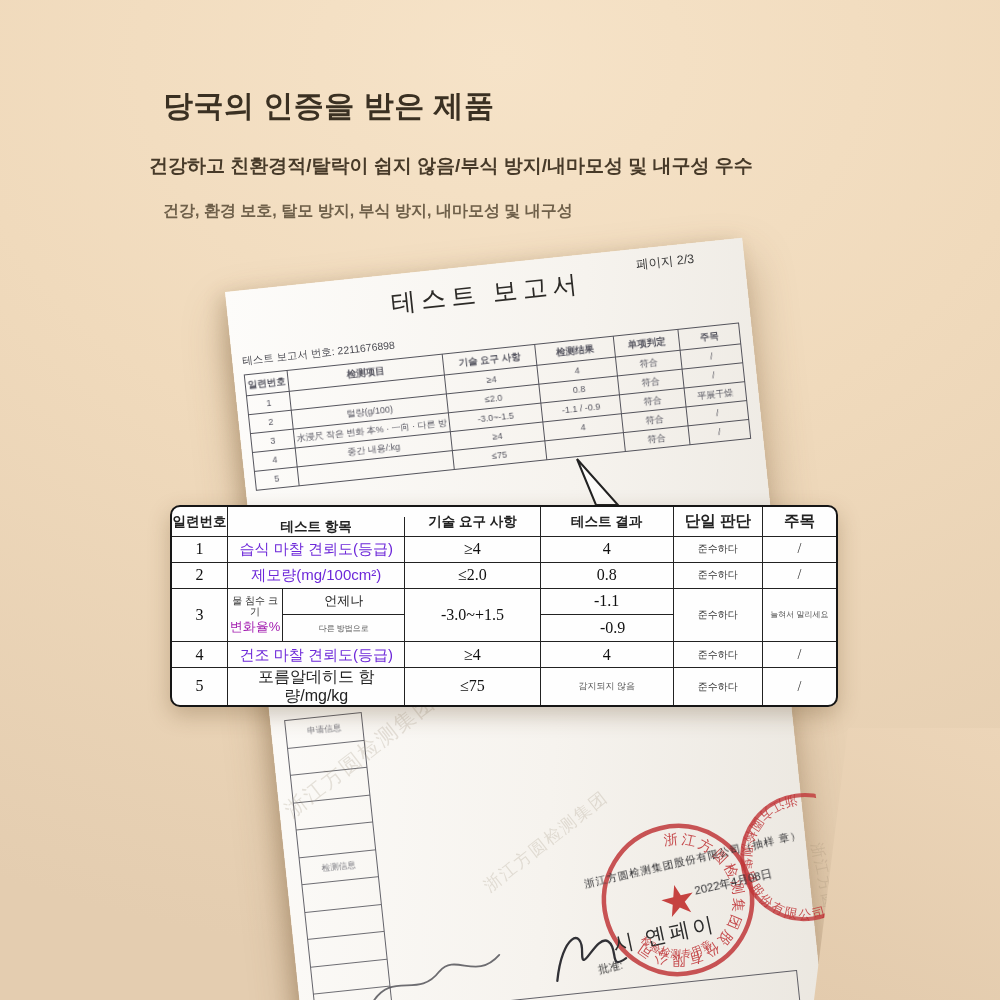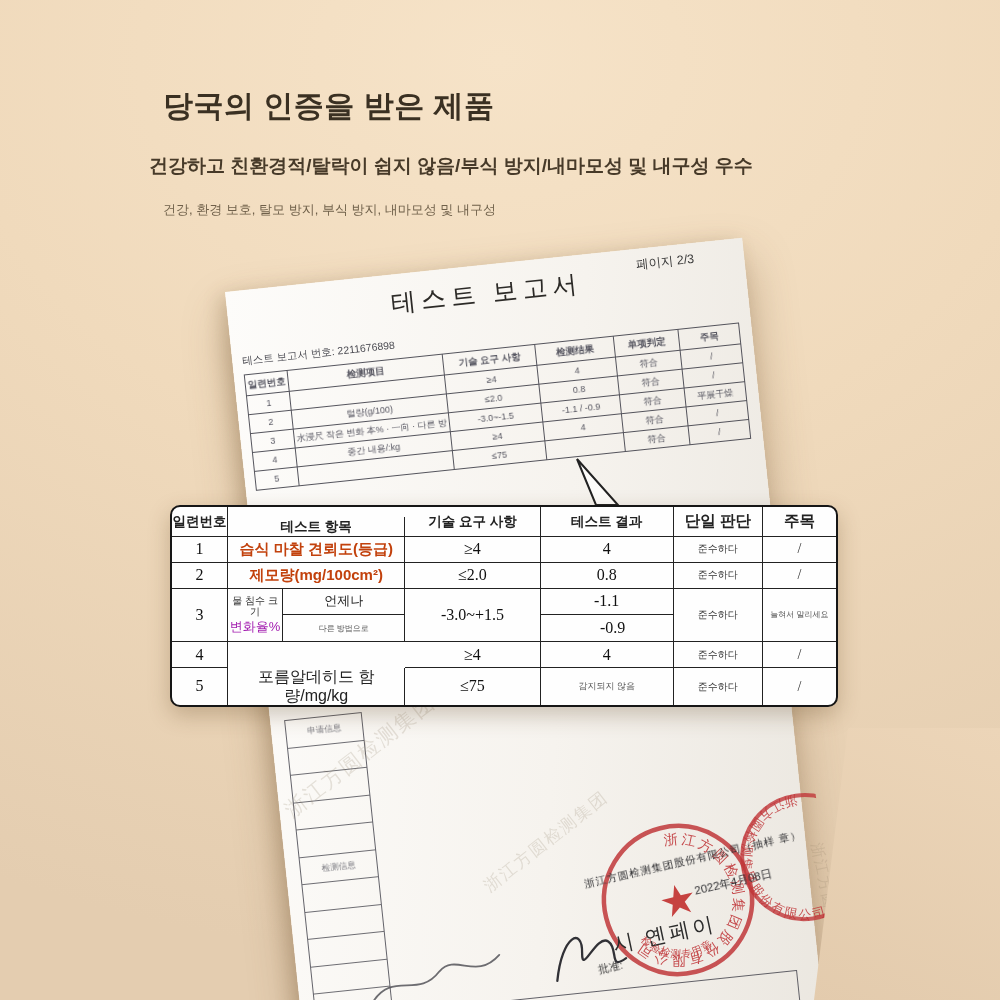--- a/index.html
+++ b/index.html
@@ -2,21 +2,21 @@
 <html><head>
 <meta charset="utf-8">
 <style>
   html,body{margin:0;padding:0;background:#d8c3a5;}
   .stage{position:relative;width:1000px;height:1000px;margin:0 auto;overflow:hidden;
     background:radial-gradient(120% 90% at 50% 6%, #f6e3c8 0%, #f0dabc 45%, #e4cdb0 100%);
     font-family:"Liberation Sans",sans-serif;}
   
   .hdr-title{position:absolute;left:163px;top:86px;font-size:30px;font-weight:700;color:#3a3022;letter-spacing:.5px;}
   .hdr-sub{position:absolute;left:149px;top:153px;font-size:19px;font-weight:700;color:#473a29;}
-  .hdr-tag{position:absolute;left:163px;top:201px;font-size:13px;font-weight:400;color:#6f604a;}
+  .hdr-tag{position:absolute;left:163px;top:201px;font-size:16px;font-weight:700;color:#6f604a;}
   
   .paper1{position:absolute;left:225px;top:292px;width:520px;height:810px;
     transform:rotate(-6deg);transform-origin:0 0;z-index:10;
     background:linear-gradient(100deg,#fdfcfa 0%,#f6f3ee 55%,#ebe7e0 100%);
     box-shadow:0 22px 45px rgba(110,80,45,.38), -6px 4px 18px rgba(110,80,45,.22);}
   .p1-title{position:absolute;left:0;top:12px;width:100%;text-align:center;font-size:25px;color:#2c2a27;letter-spacing:5px;font-weight:500;}
   .p1-page{position:absolute;right:50px;top:8px;font-size:12.5px;color:#3a3a3a;}
   .p1-no{position:absolute;left:10px;top:64px;font-size:10.5px;color:#4e4e55;}
   .p1-table{position:absolute;left:10px;top:84px;width:498px;border-collapse:collapse;
     filter:blur(.45px);opacity:.88;}
@@ -37,21 +37,21 @@
   .rt{position:absolute;left:170px;top:505px;width:668px;height:202px;z-index:50;
     background:#fefefe;border:2.5px solid #161616;border-radius:10px;box-sizing:border-box;
     box-shadow:0 8px 22px rgba(90,60,25,.28);overflow:hidden;display:grid;
     grid-template-columns:56fr 55fr 122fr 135fr 133fr 89fr 73fr;
     grid-template-rows:32fr 28fr 28fr 29fr 29fr 28fr 26fr;}
   .c{border-right:1.5px solid #222;border-bottom:1.5px solid #222;display:flex;flex-direction:column;
     align-items:center;justify-content:center;text-align:center;color:#1b1b1b;line-height:1.15;}
   .nr{border-right:none!important;} .nb{border-bottom:none!important;}
   .fh{font-size:13.5px;font-weight:700;color:#222;}
   .fh-big{font-size:15.5px;font-weight:700;}
-  .fitem{font-size:15px;font-weight:700;color:#c2410c;}
+  .fitem{font-size:15px;font-weight:400;color:#6d28d9;}
   .fnum{font-family:"Liberation Serif",serif;font-size:16px;color:#111;}
   .fjudge{font-size:10px;color:#333;}
   .fslash{font-family:"Liberation Serif",serif;font-size:14px;color:#333;}
   .fsmall{font-size:8px;color:#555;}
   .fitem-sm{font-size:12px;color:#222;}
   .two-line .l1{font-size:10px;color:#333;} .two-line .l2{font-size:13px;color:#a21caf;margin-top:2px;}
   
   .stamp-main{position:absolute;left:590px;top:812px;z-index:12;transform:rotate(-14deg);}
   .stamp-part-wrap{position:absolute;left:700px;top:778px;width:125px;height:175px;overflow:hidden;z-index:12;transform:rotate(-8deg);}
   .ink-line{position:absolute;z-index:13;color:#2e2e31;transform-origin:0 0;white-space:nowrap;}
@@ -185,20 +185,21 @@
     </div>
     <div class="c fitem-sm" style="grid-column:3;grid-row:4;font-size:13px;">언제나</div>
     <div class="c fsmall" style="grid-column:3;grid-row:5;">다른 방법으로</div>
     <div class="c fnum" style="grid-column:4;grid-row:4/span 2;">-3.0~+1.5</div>
     <div class="c fnum" style="grid-column:5;grid-row:4;">-1.1</div>
     <div class="c fnum" style="grid-column:5;grid-row:5;padding-left:12px;">-0.9</div>
     <div class="c fjudge" style="grid-column:6;grid-row:4/span 2;">준수하다</div>
     <div class="c fsmall nr" style="grid-column:7;grid-row:4/span 2;">늘혀서 말리세요</div>
 
     <div class="c fnum" style="grid-column:1;grid-row:6;">4</div>
+    <div class="c fitem" style="grid-column:2/span 2;grid-row:6;">건조 마찰 견뢰도(등급)</div>
     <div class="c fnum" style="grid-column:4;grid-row:6;">≥4</div>
     <div class="c fnum" style="grid-column:5;grid-row:6;">4</div>
     <div class="c fjudge" style="grid-column:6;grid-row:6;">준수하다</div>
     <div class="c fslash nr" style="grid-column:7;grid-row:6;">/</div>
 
     <div class="c fnum nb" style="grid-column:1;grid-row:7;">5</div>
     <div class="c fitem-sm nb" style="grid-column:2/span 2;grid-row:7;font-size:16px;">포름알데히드 함량/mg/kg</div>
     <div class="c fnum nb" style="grid-column:4;grid-row:7;">≤75</div>
     <div class="c fsmall nb" style="grid-column:5;grid-row:7;font-size:9px;">감지되지 않음</div>
     <div class="c fjudge nb" style="grid-column:6;grid-row:7;">준수하다</div>

